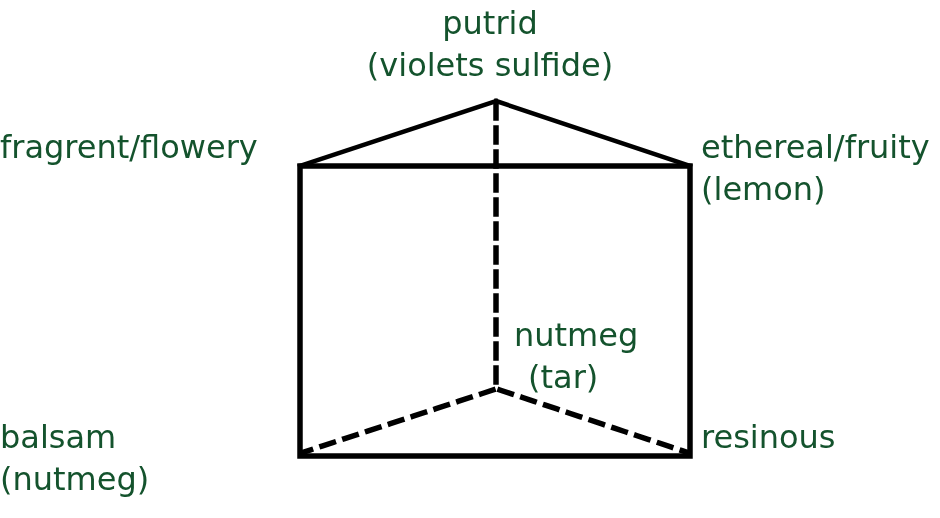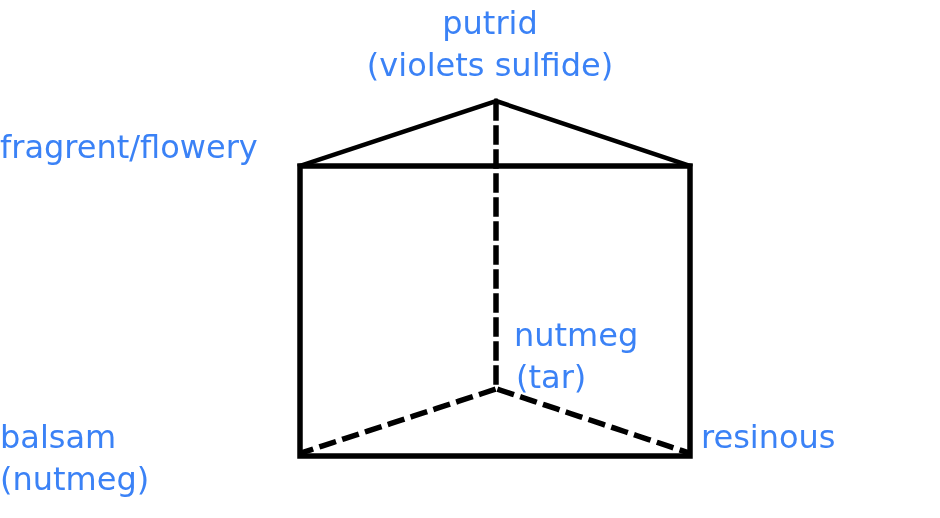--- a/index.html
+++ b/index.html
@@ -21,25 +21,25 @@
     left: 0;
     top: 0;
     width: 940px;
     height: 518px;
   }
   .label {
     position: absolute;
     font-size: 32px;
     line-height: 42px;
     white-space: nowrap;
-    color: #3b82f6;
+    color: #14532d;
   }
   .label.align-right { text-align: left; }
   .label.align-center { text-align: center; }
-  .label .indent { margin-left: 2px; }
+  .label .indent { margin-left: 14px; }
 </style>
 </head>
 <body>
 
 <div class="canvas">
 
   <svg class="prism-svg" viewBox="0 0 940 518" aria-hidden="true">
     <g fill="none" stroke-linecap="square" stroke-linejoin="miter">
       <path stroke-width="4.5" d="M496,101 L300,166" stroke="#000000"></path>
       <path stroke-width="4.5" d="M496,101 L690,166" stroke="#000000"></path>
@@ -52,20 +52,24 @@
 
   <div class="label align-center" style="left:185px; top:2px; width:610px;">
     <div>putrid</div>
     <div>(violets sulfide)</div>
   </div>
 
   <div class="label align-right" style="left:0px; top:126px; width:292px;">
     <div>fragrent/flowery</div>
   </div>
 
+  <div class="label" style="left:701px; top:126px;">
+    <div>ethereal/fruity</div>
+    <div>(lemon)</div>
+  </div>
 
   <div class="label" style="left:514px; top:314px;">
     <div>nutmeg</div>
     <div class="indent">(tar)</div>
   </div>
 
   <div class="label align-right" style="left:0px; top:416px; width:290px;">
     <div>balsam</div>
     <div>(nutmeg)</div>
   </div>

